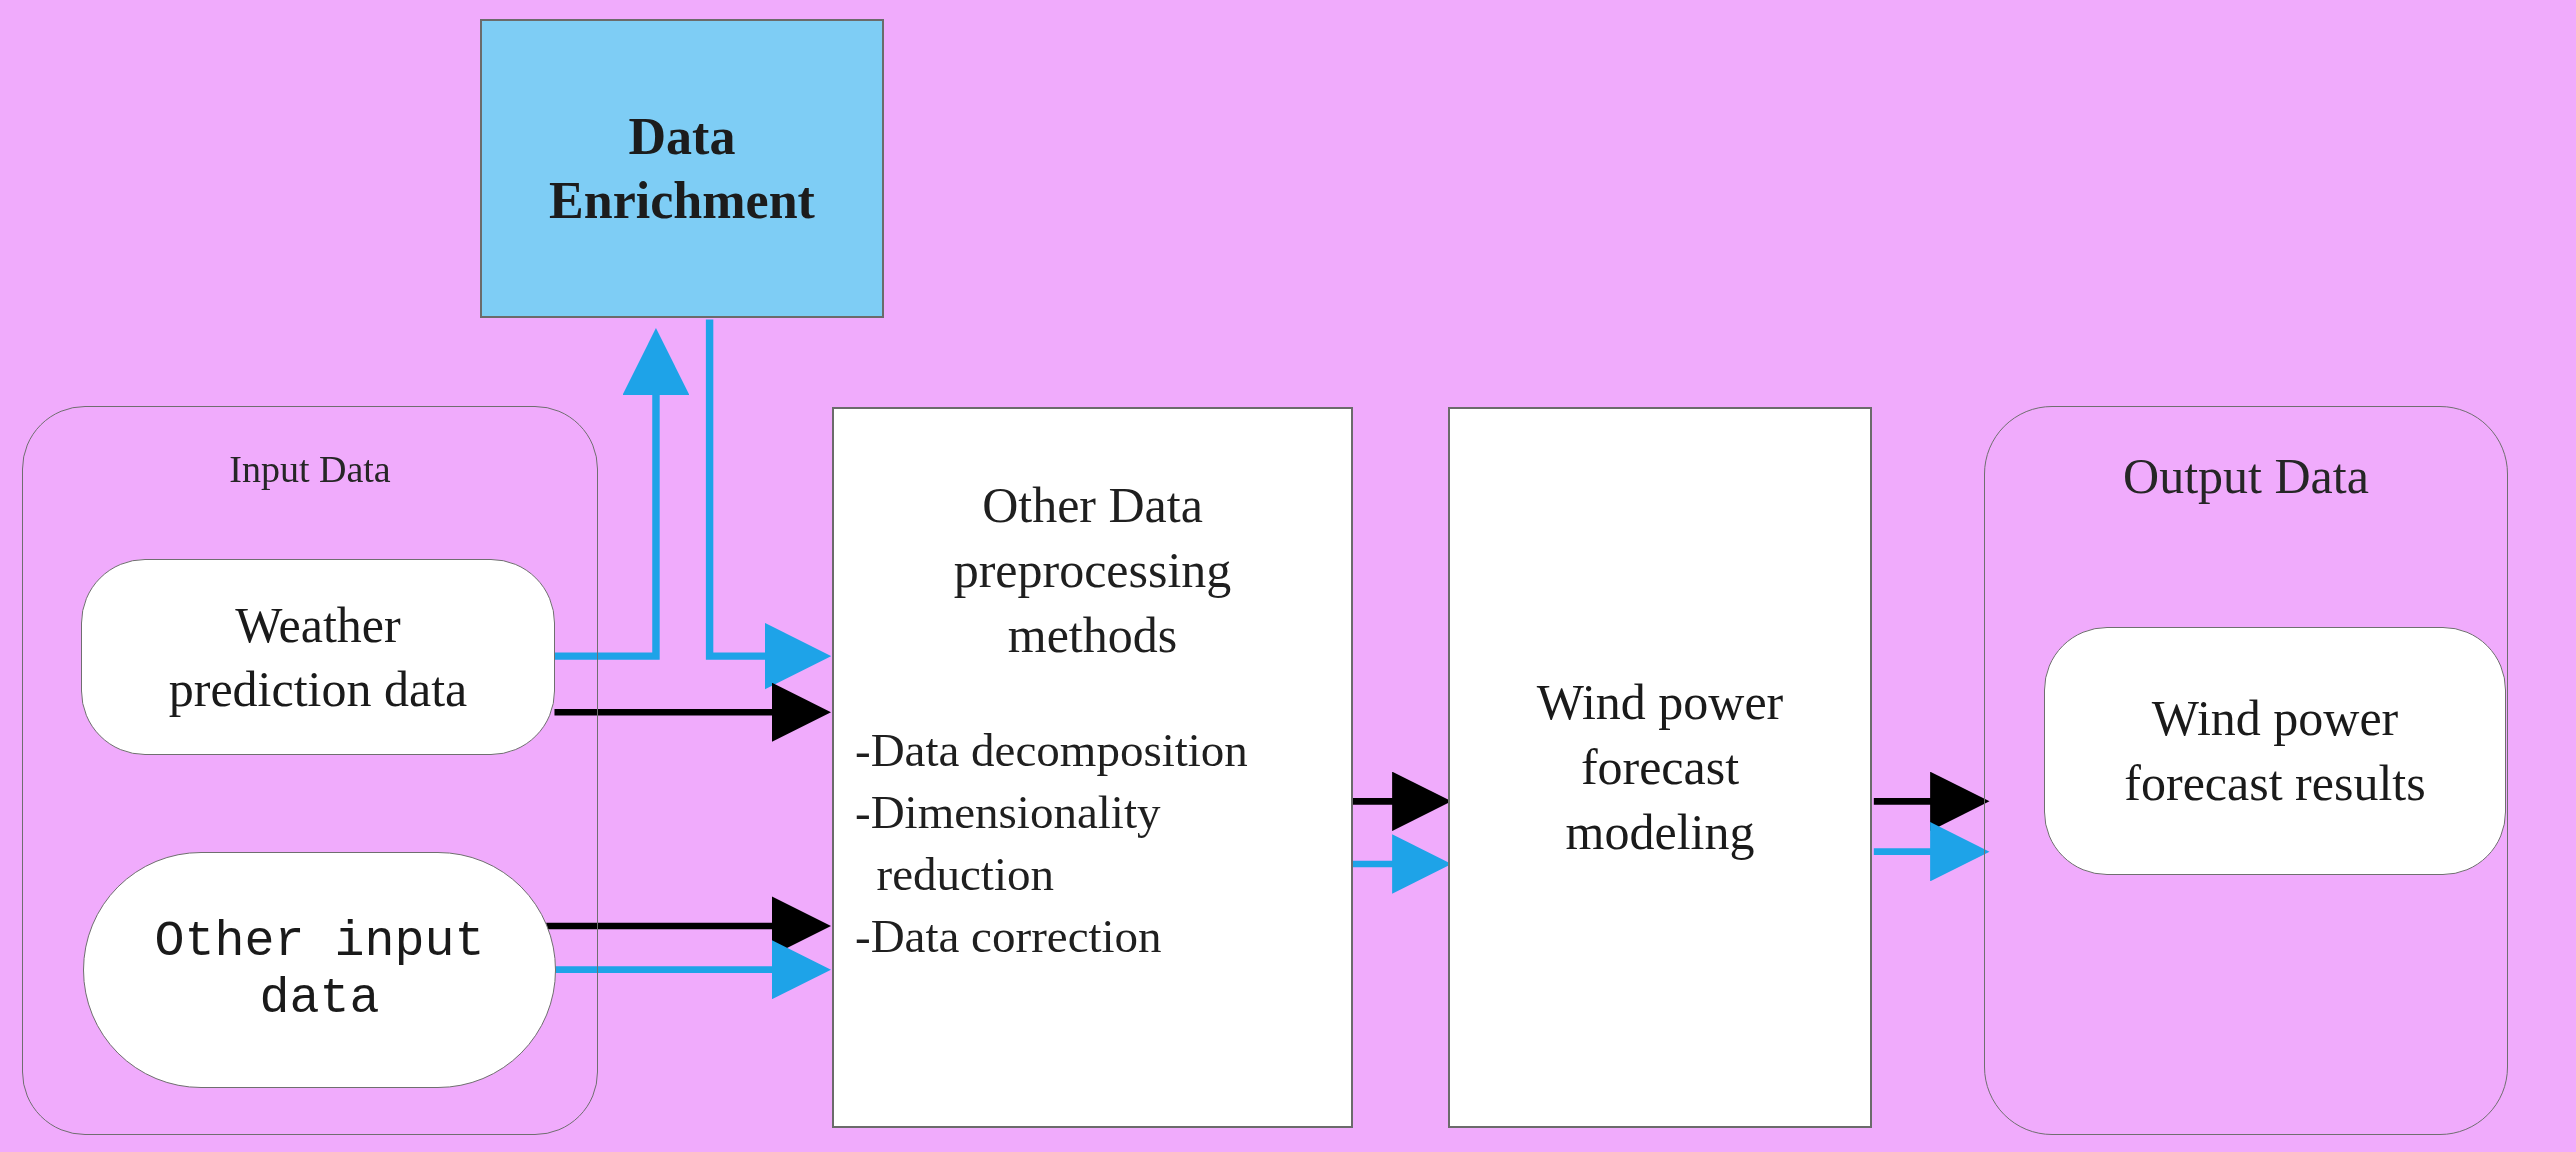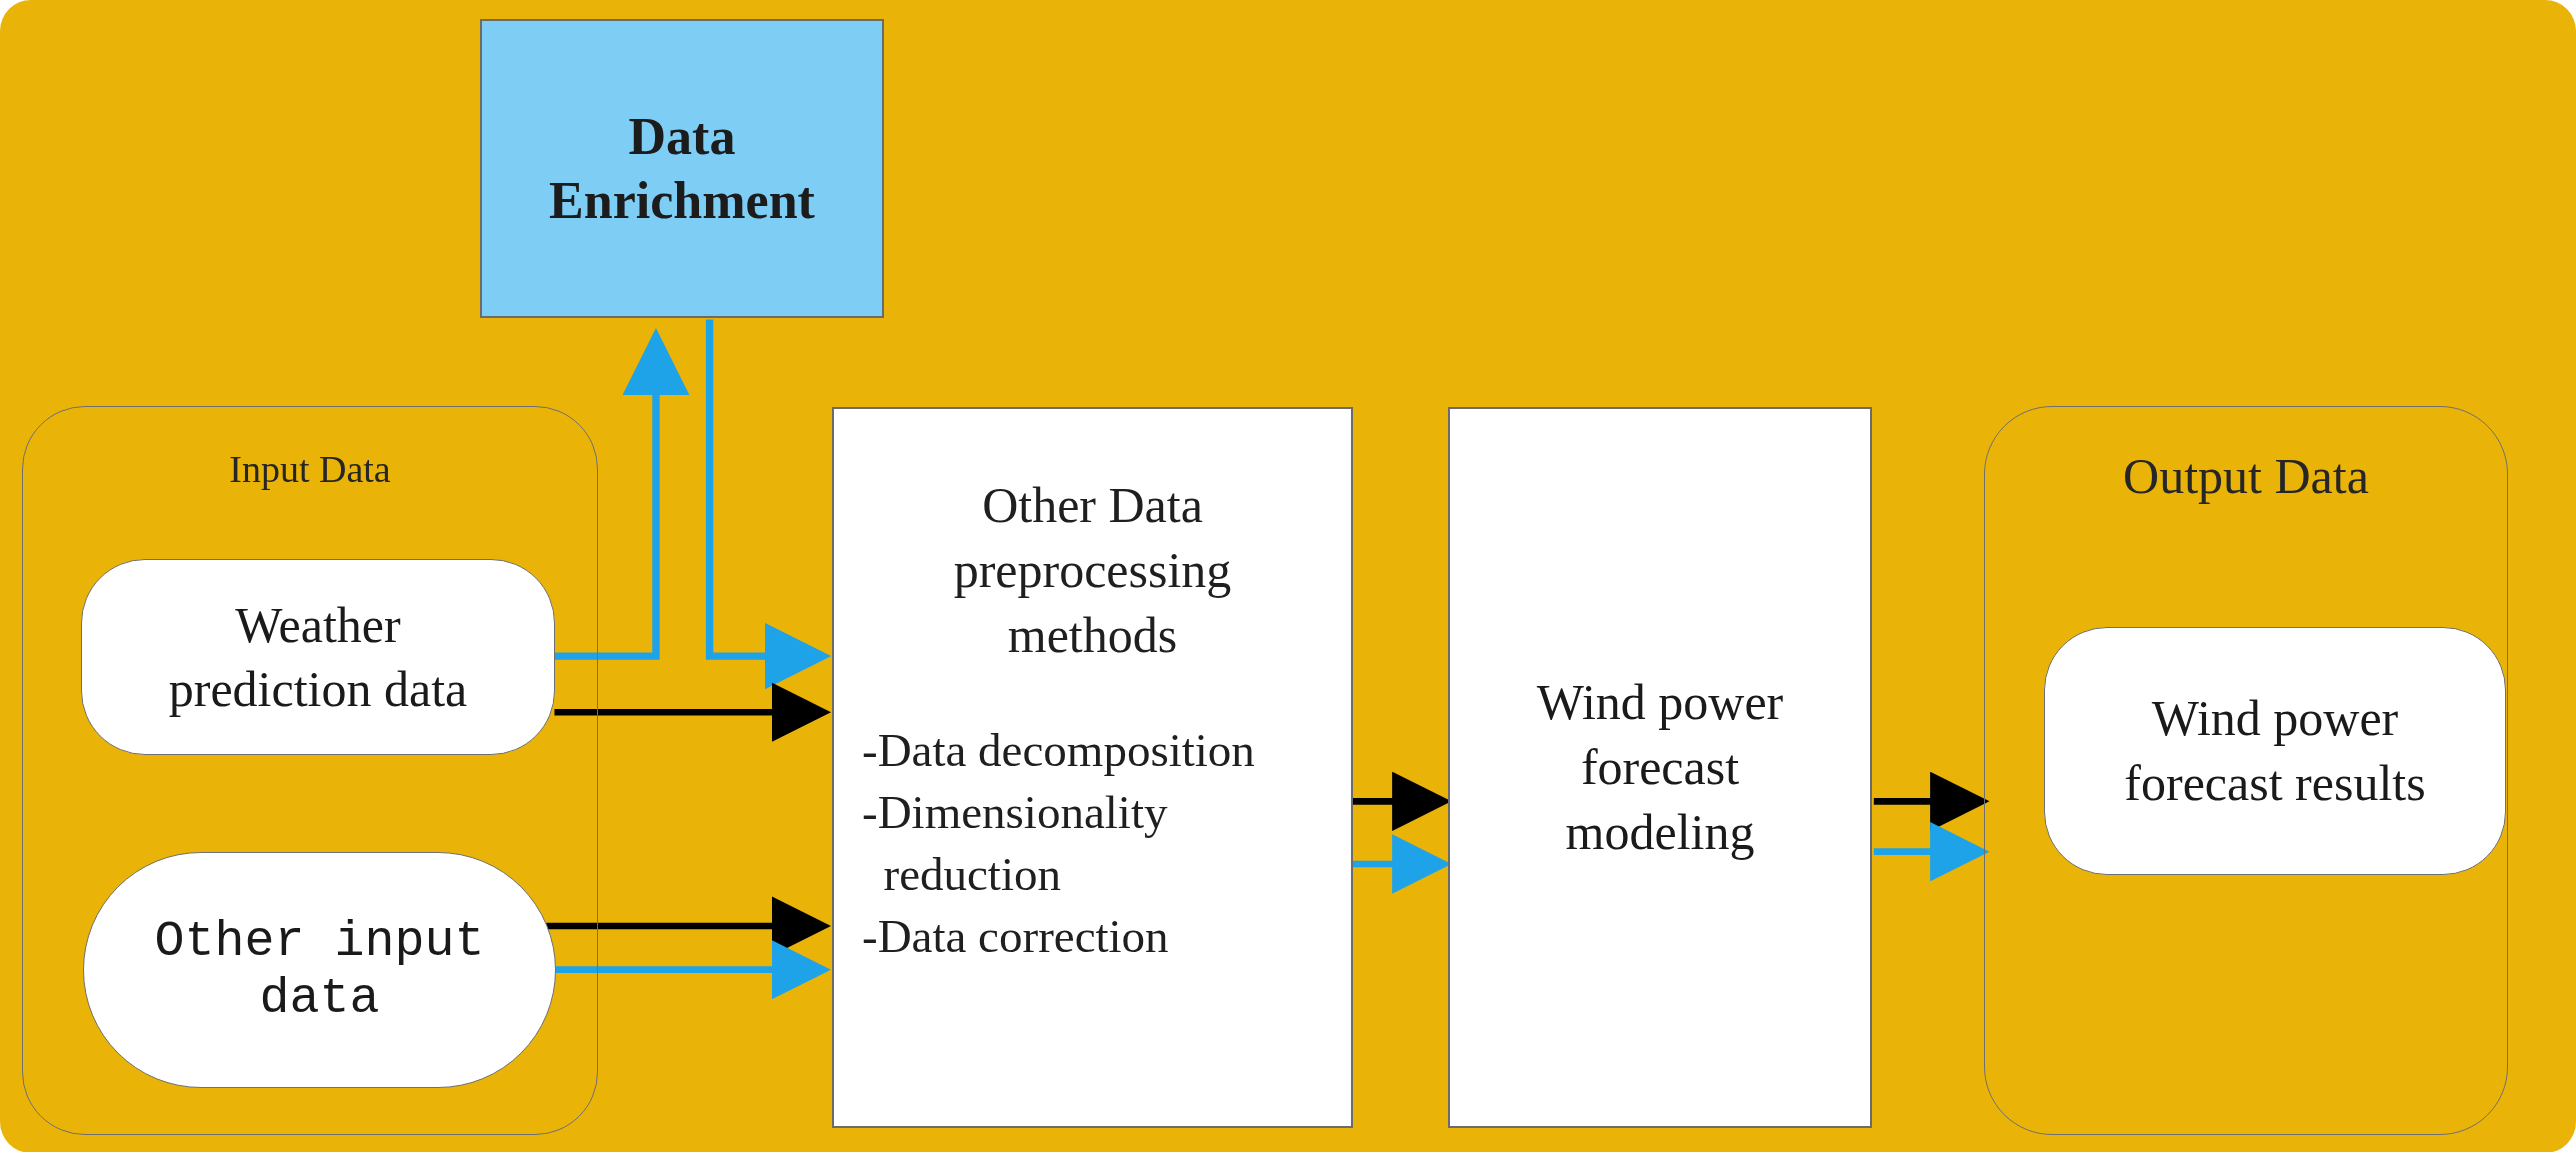--- a/index.html
+++ b/index.html
@@ -4,24 +4,23 @@
 <style>
   html, body {
     margin: 0;
     padding: 0;
     background: #ffffff;
   }
   #canvas {
     position: relative;
     width: 2576px;
     height: 1153px;
-    background: #eab308;
+    background: #f0abfc;
     overflow: hidden;
     font-family: "Liberation Serif", "DejaVu Serif", serif;
-    border-radius: 31px;
   }
   svg.layer {
     position: absolute;
     left: 0;
     top: 0;
     width: 2576px;
     height: 1153px;
     pointer-events: none;
   }
   .node {
@@ -110,21 +109,20 @@
     line-height: 1.3;
     color: #1f1f1f;
   }
   #node-preprocessing .pp-list {
     margin-top: 51px;
     padding-left: 5px;
     text-align: left;
     font-size: 47px;
     line-height: 1.32;
     color: #1f1f1f;
-    margin-left: 7px;
   }
   #node-preprocessing .pp-list .pp-item.indent {
     padding-left: 21.5px;
   }
 
   
   #node-modeling {
     left: 1448px;
     top: 407px;
     width: 424px;

